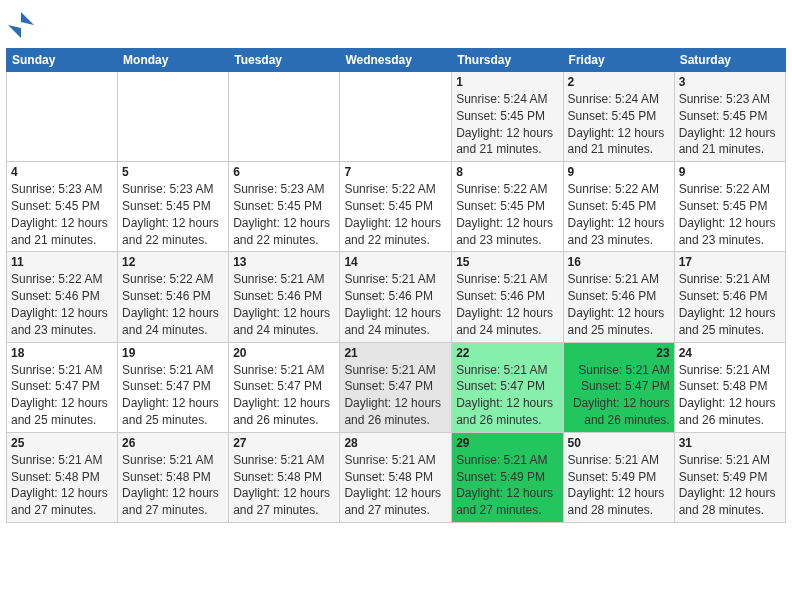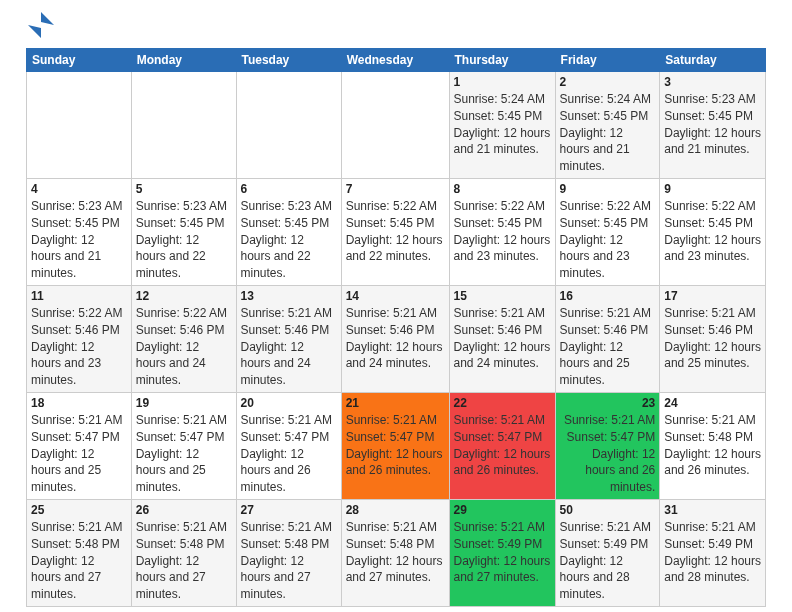--- a/index.html
+++ b/index.html
@@ -7,21 +7,21 @@
       width: 792px;
       height: 612px;
       background: #fff;
       font-family: Arial, sans-serif;
       font-size: 11px;
       overflow: hidden;
     }
     .page {
       width: 792px;
       height: 528px;
-      padding: 10px 26px;
+      padding: 10px 6px;
     }
     .header {
       display: flex;
       justify-content: space-between;
       align-items: flex-start;
       margin-bottom: 8px;
     }
     .logo {
       display: flex;
       align-items: center;
@@ -279,28 +279,28 @@
 Daylight: 12 hours
 and 25 minutes.</div>
           </td>
           <td style="background: rgb(255, 255, 255);">
             <span class="day-num">20</span>
             <div class="day-info">Sunrise: 5:21 AM
 Sunset: 5:47 PM
 Daylight: 12 hours
 and 26 minutes.</div>
           </td>
-          <td style="background: #f97316;">
+          <td style="background: #e5e5e5;">
             <span class="day-num">21</span>
             <div class="day-info">Sunrise: 5:21 AM
 Sunset: 5:47 PM
 Daylight: 12 hours
 and 26 minutes.</div>
           </td>
-          <td style="background: #ef4444;">
+          <td style="background: #86efac;">
             <span class="day-num">22</span>
             <div class="day-info">Sunrise: 5:21 AM
 Sunset: 5:47 PM
 Daylight: 12 hours
 and 26 minutes.</div>
           </td>
           <td style="background: #22c55e; text-align: right;">
             <span class="day-num">23</span>
             <div class="day-info">Sunrise: 5:21 AM
 Sunset: 5:47 PM

